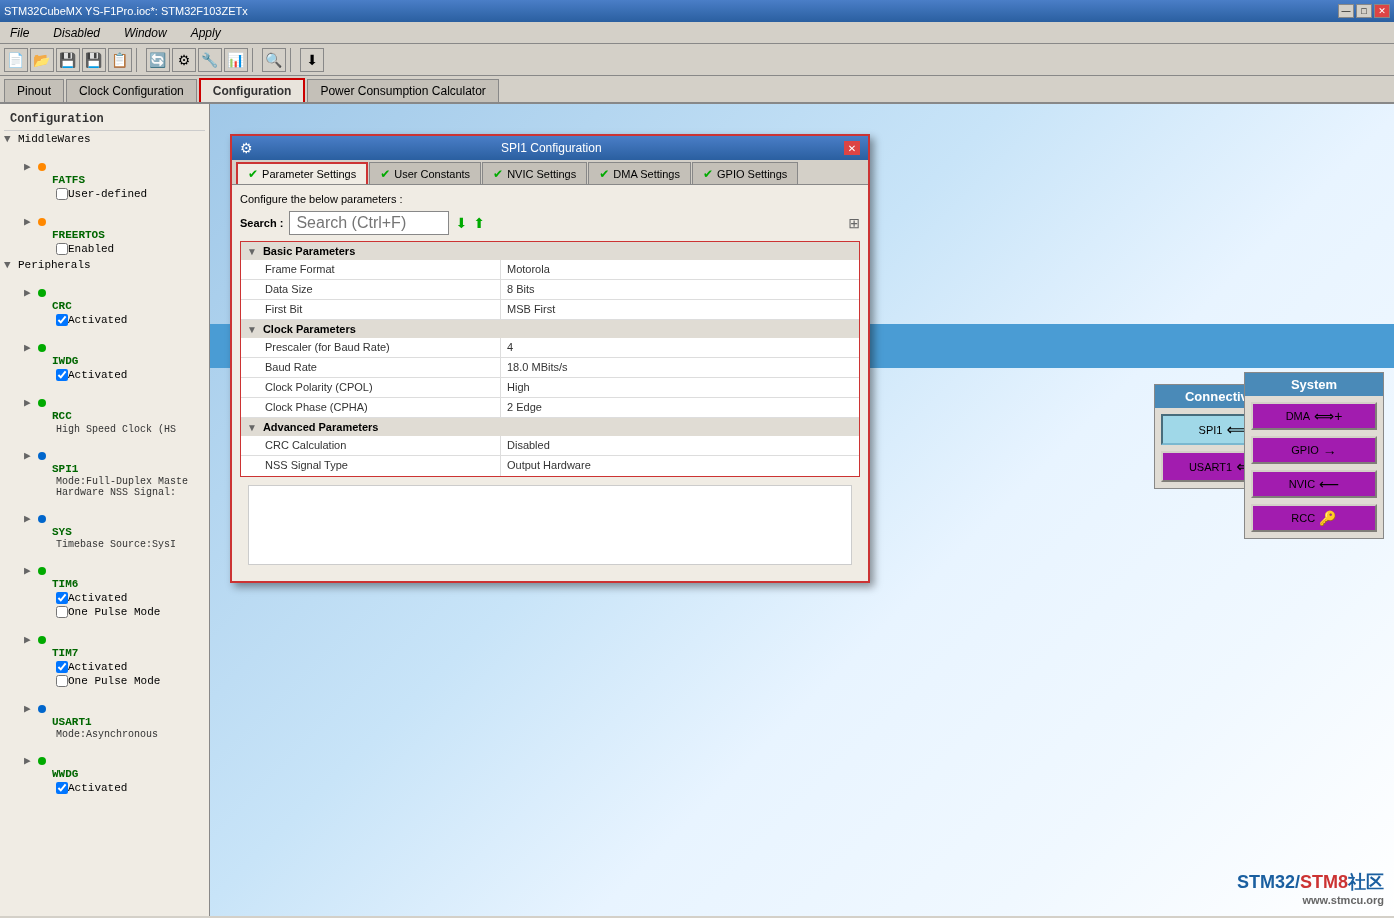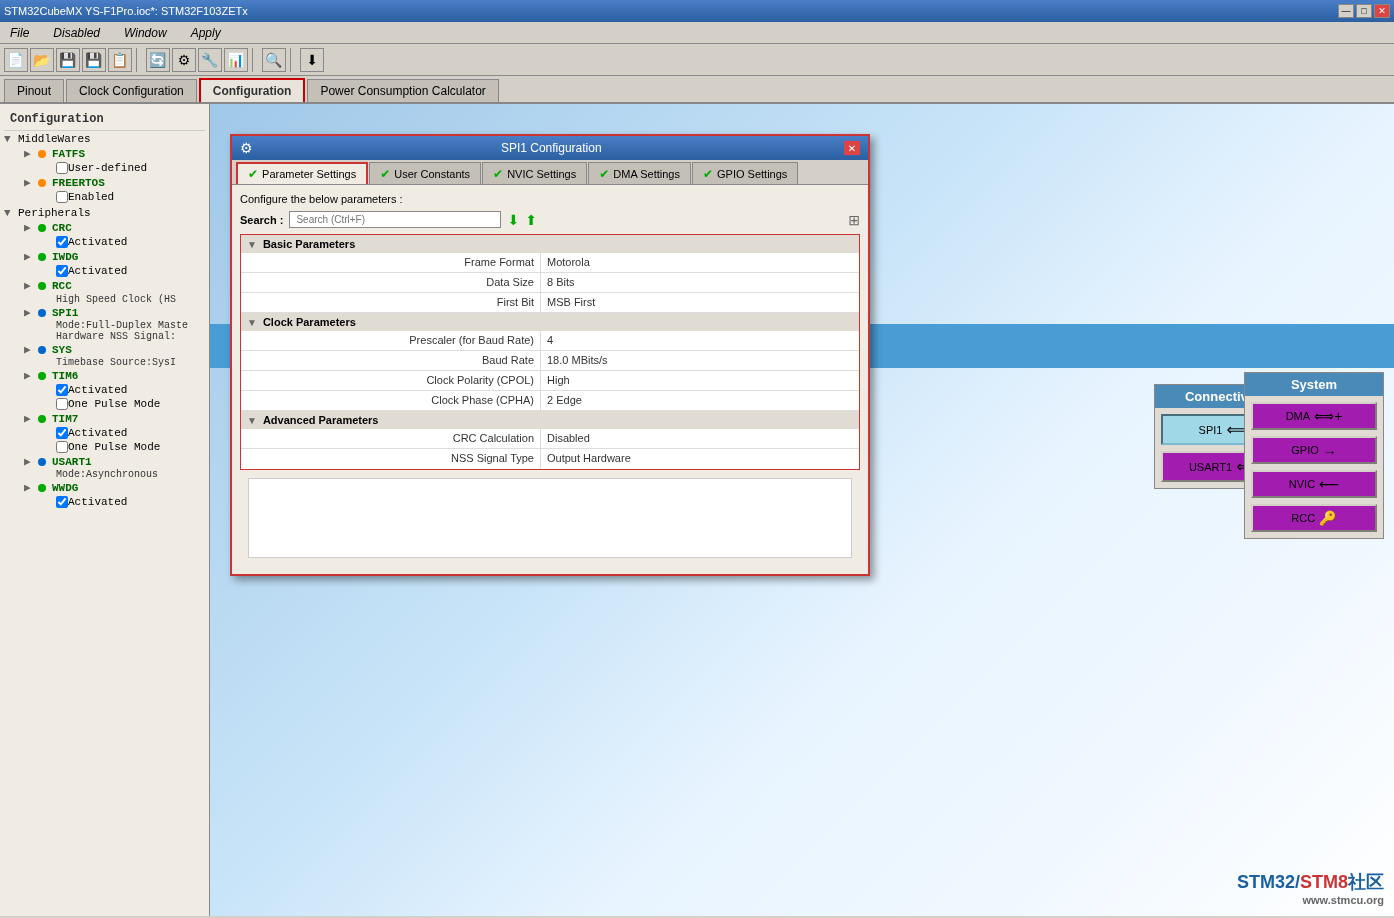--- a/index.html
+++ b/index.html
@@ -104,21 +104,21 @@
       font-size: 11px;
       font-family: 'Courier New', monospace;
     }
     .tree-item { padding: 1px 0; }
     .tree-node { display: flex; align-items: center; gap: 4px; padding: 1px 0; }
     .tree-expand { width: 10px; color: #666; cursor: pointer; }
     .dot { width: 8px; height: 8px; border-radius: 50%; display: inline-block; margin-right: 2px; }
     .dot-green { background: #00aa00; }
     .dot-blue { background: #0066cc; }
     .dot-orange { background: #ff8800; }
-    .tree-label { color: #006600; font-weight: bold; cursor: pointer; }
+    .tree-label { color: #006600; font-weight: bold; cursor: pointer; margin-top: 27px; }
     .tree-child { padding-left: 20px; }
     .tree-grandchild { padding-left: 32px; }
     .checkbox-item { display: flex; align-items: center; padding: 1px 0; }
     .checkbox-item input { width: 12px; height: 12px; }
     
     
     .right-panel {
       flex: 1;
       position: relative;
       background: linear-gradient(135deg, #a0c8e8 0%, #c8e4f8 40%, #e8f4ff 60%, #f0f8ff 80%, #fff 100%);
@@ -187,22 +187,22 @@
     .dialog-search {
       display: flex;
       align-items: center;
       margin-bottom: 6px;
       gap: 6px;
     }
     .search-label { font-weight: bold; }
     .search-input {
       border: 1px solid #888;
       padding: 2px 6px;
-      font-size: 10px;
-      width: 212px;
+      font-size: 16px;
+      width: 160px;
       background: white;
     }
     .search-btn { 
       background: none; border: none; cursor: pointer; font-size: 14px; color: #00aa00;
     }
     .grid-btn { background: none; border: none; cursor: pointer; font-size: 14px; color: #666; margin-left: auto; }
     
     
     .params-container {
       border: 1px solid #cc3333;
@@ -218,25 +218,24 @@
       cursor: pointer;
     }
     .section-toggle { margin-right: 6px; font-size: 10px; color: #666; }
     .param-row {
       display: flex;
       border-bottom: 1px solid #ddd;
       min-height: 20px;
     }
     .param-name {
       padding: 3px 6px 3px 24px;
-      width: 300px;
+      width: 260px;
       border-right: 1px solid #ddd;
       font-size: 11px;
       color: #333;
-      text-align: right;
     }
     .param-value {
       padding: 3px 6px;
       flex: 1;
       font-size: 11px;
       color: #333;
     }
     
     
     .dialog-empty {

